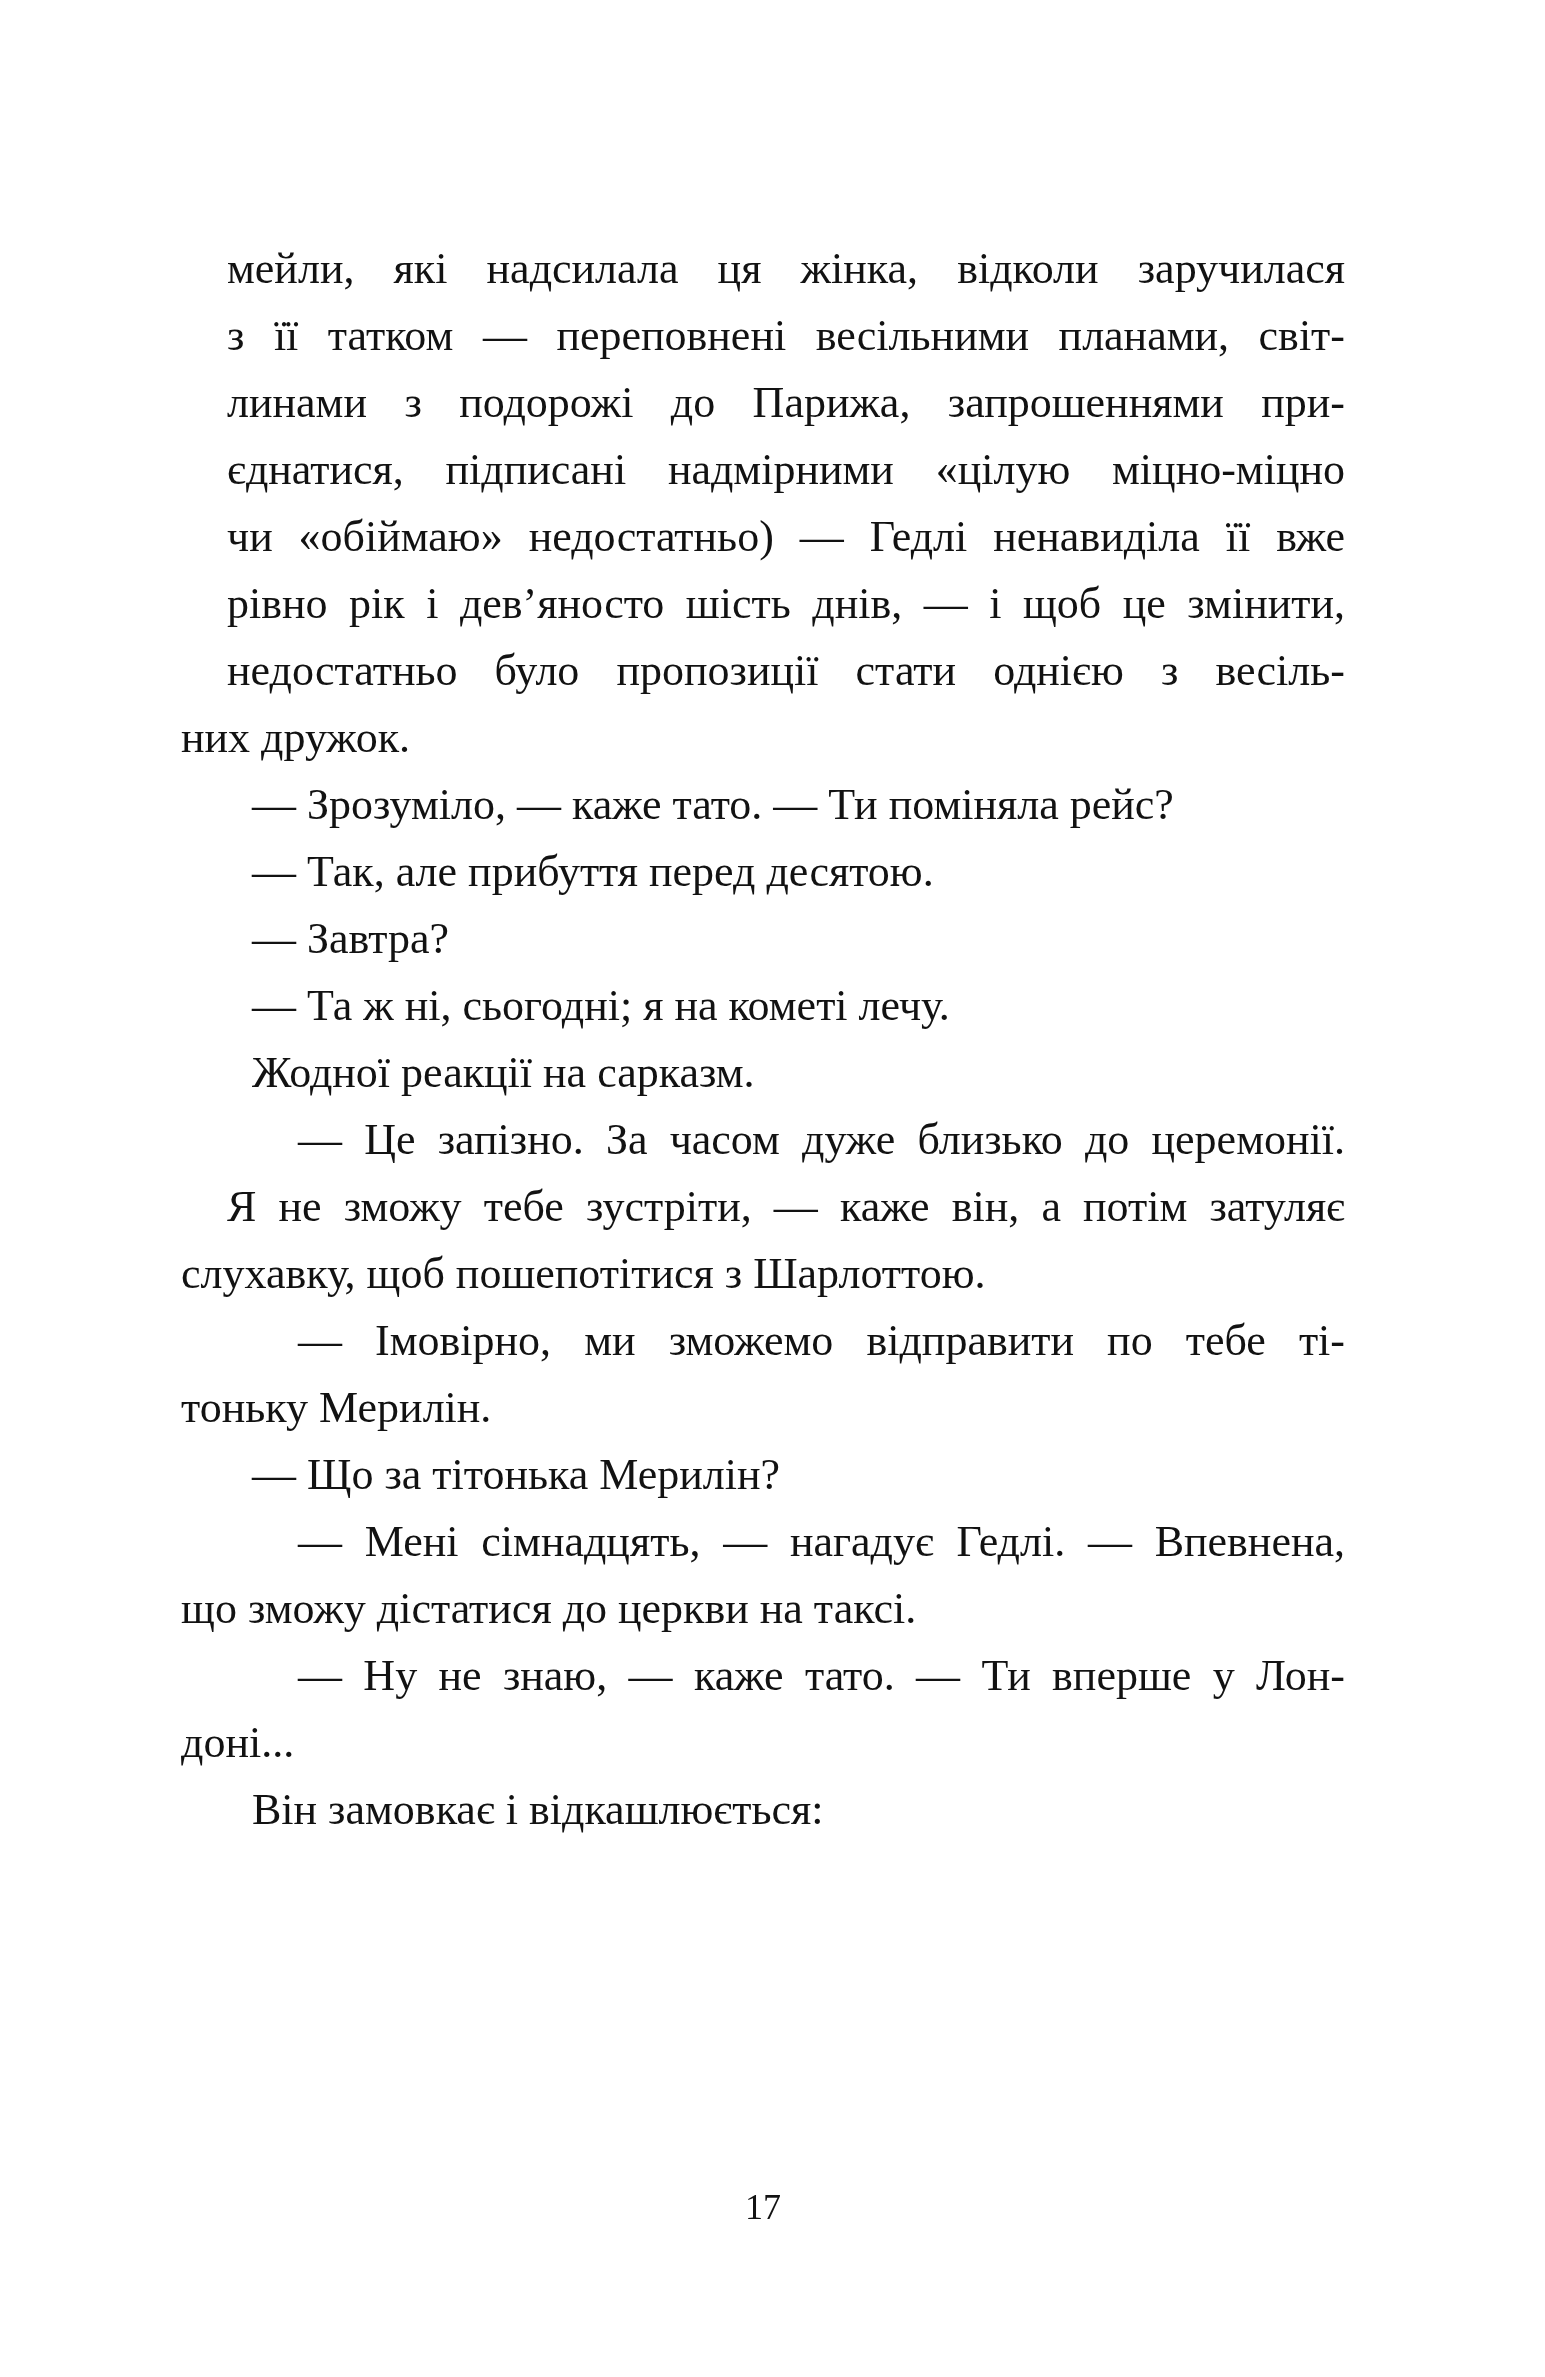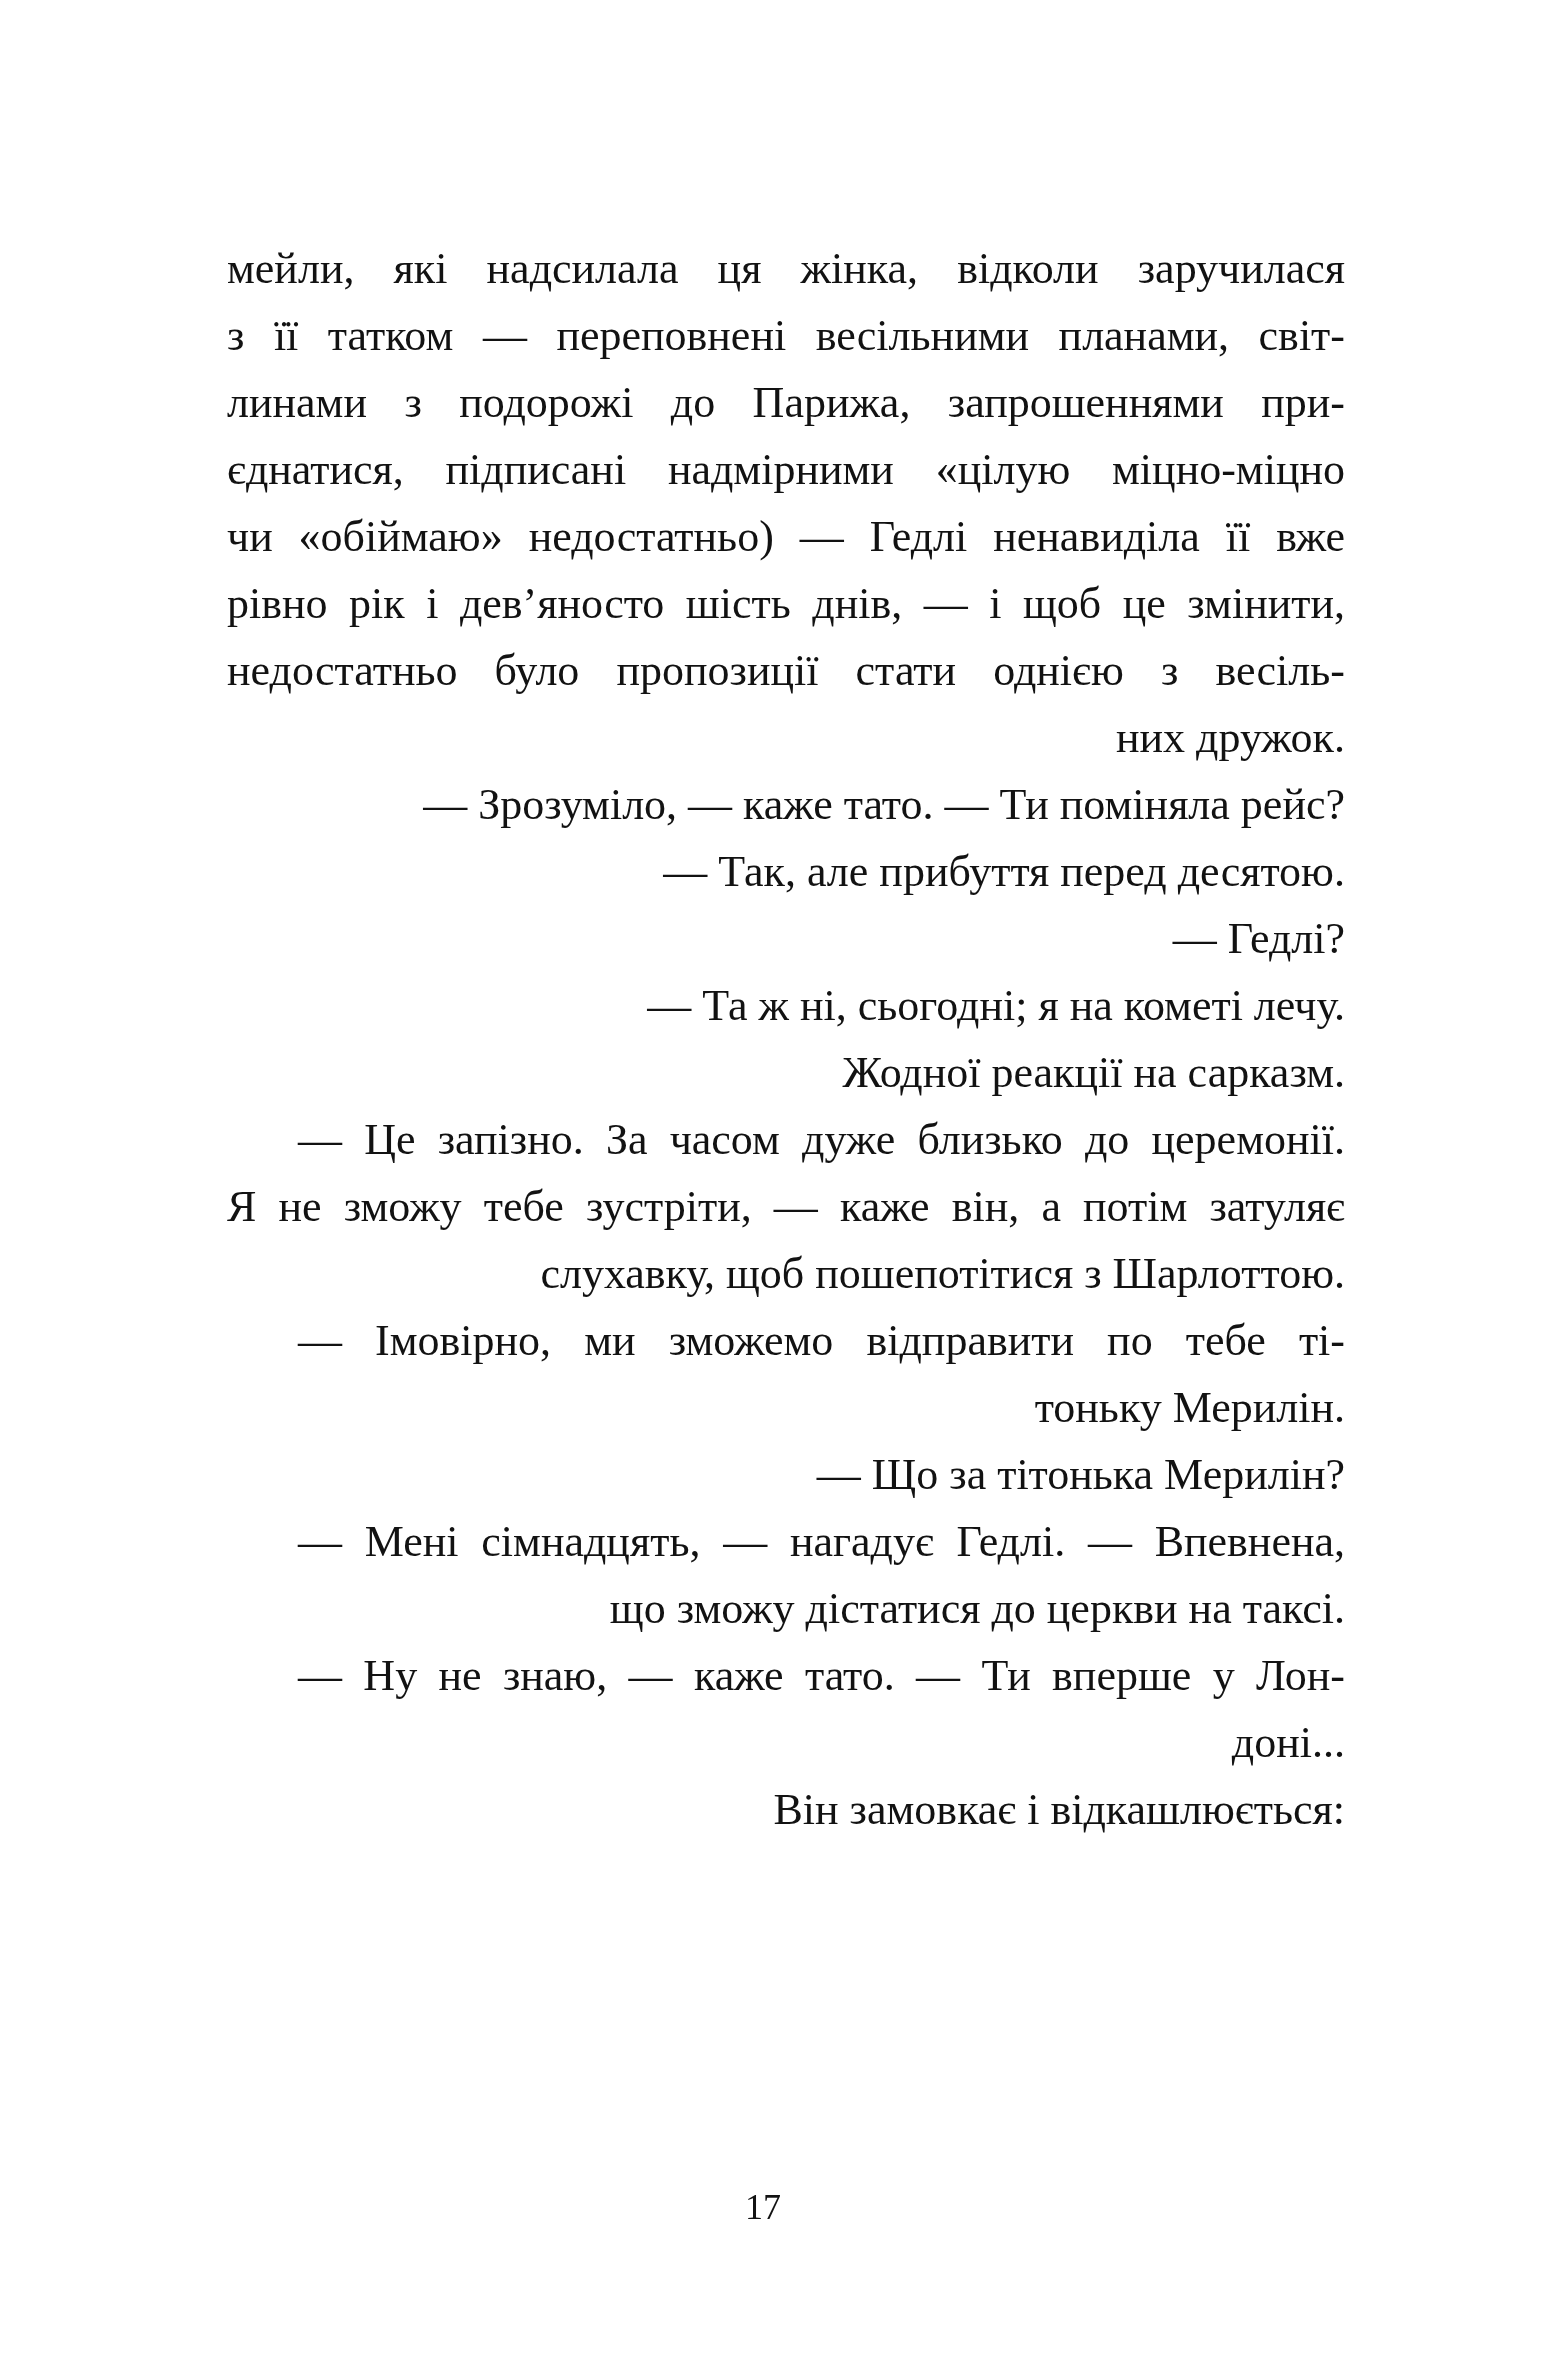--- a/index.html
+++ b/index.html
@@ -20,21 +20,20 @@
     top: 235px;
     width: 1164px;
   }
   .line {
     margin: 0;
     padding: 0;
     font-size: 44px;
     line-height: 67px;
     white-space: normal;
     color: #121212;
-    text-align: right;
   }
   .line.j {
     text-align: justify;
     text-align-last: justify;
     margin-left: 46px;
   }
   .line.ind {
     padding-left: 71px;
   }
   .page-number {
@@ -55,21 +54,21 @@
   <p class="line j">мейли, які надсилала ця жінка, відколи заручилася</p>
   <p class="line j">з її татком — переповнені весільними планами, світ-</p>
   <p class="line j">линами з подорожі до Парижа, запрошеннями при-</p>
   <p class="line j">єднатися, підписані надмірними «цілую міцно-міцно</p>
   <p class="line j">чи «обіймаю» недостатньо) — Гедлі ненавиділа її вже</p>
   <p class="line j">рівно рік і дев’яносто шість днів, — і щоб це змінити,</p>
   <p class="line j">недостатньо було пропозиції стати однією з весіль-</p>
   <p class="line">них дружок.</p>
   <p class="line ind">— Зрозуміло, — каже тато. — Ти поміняла рейс?</p>
   <p class="line ind">— Так, але прибуття перед десятою.</p>
-  <p class="line ind">— Гедлі?</p>
+  <p class="line ind">— Завтра?</p>
   <p class="line ind">— Та ж ні, сьогодні; я на кометі лечу.</p>
   <p class="line ind">Жодної реакції на сарказм.</p>
   <p class="line ind j">— Це запізно. За часом дуже близько до церемонії.</p>
   <p class="line j">Я не зможу тебе зустріти, — каже він, а потім затуляє</p>
   <p class="line">слухавку, щоб пошепотітися з Шарлоттою.</p>
   <p class="line ind j">— Імовірно, ми зможемо відправити по тебе ті-</p>
   <p class="line">тоньку Мерилін.</p>
   <p class="line ind">— Що за тітонька Мерилін?</p>
   <p class="line ind j">— Мені сімнадцять, — нагадує Гедлі. — Впевнена,</p>
   <p class="line">що зможу дістатися до церкви на таксі.</p>

